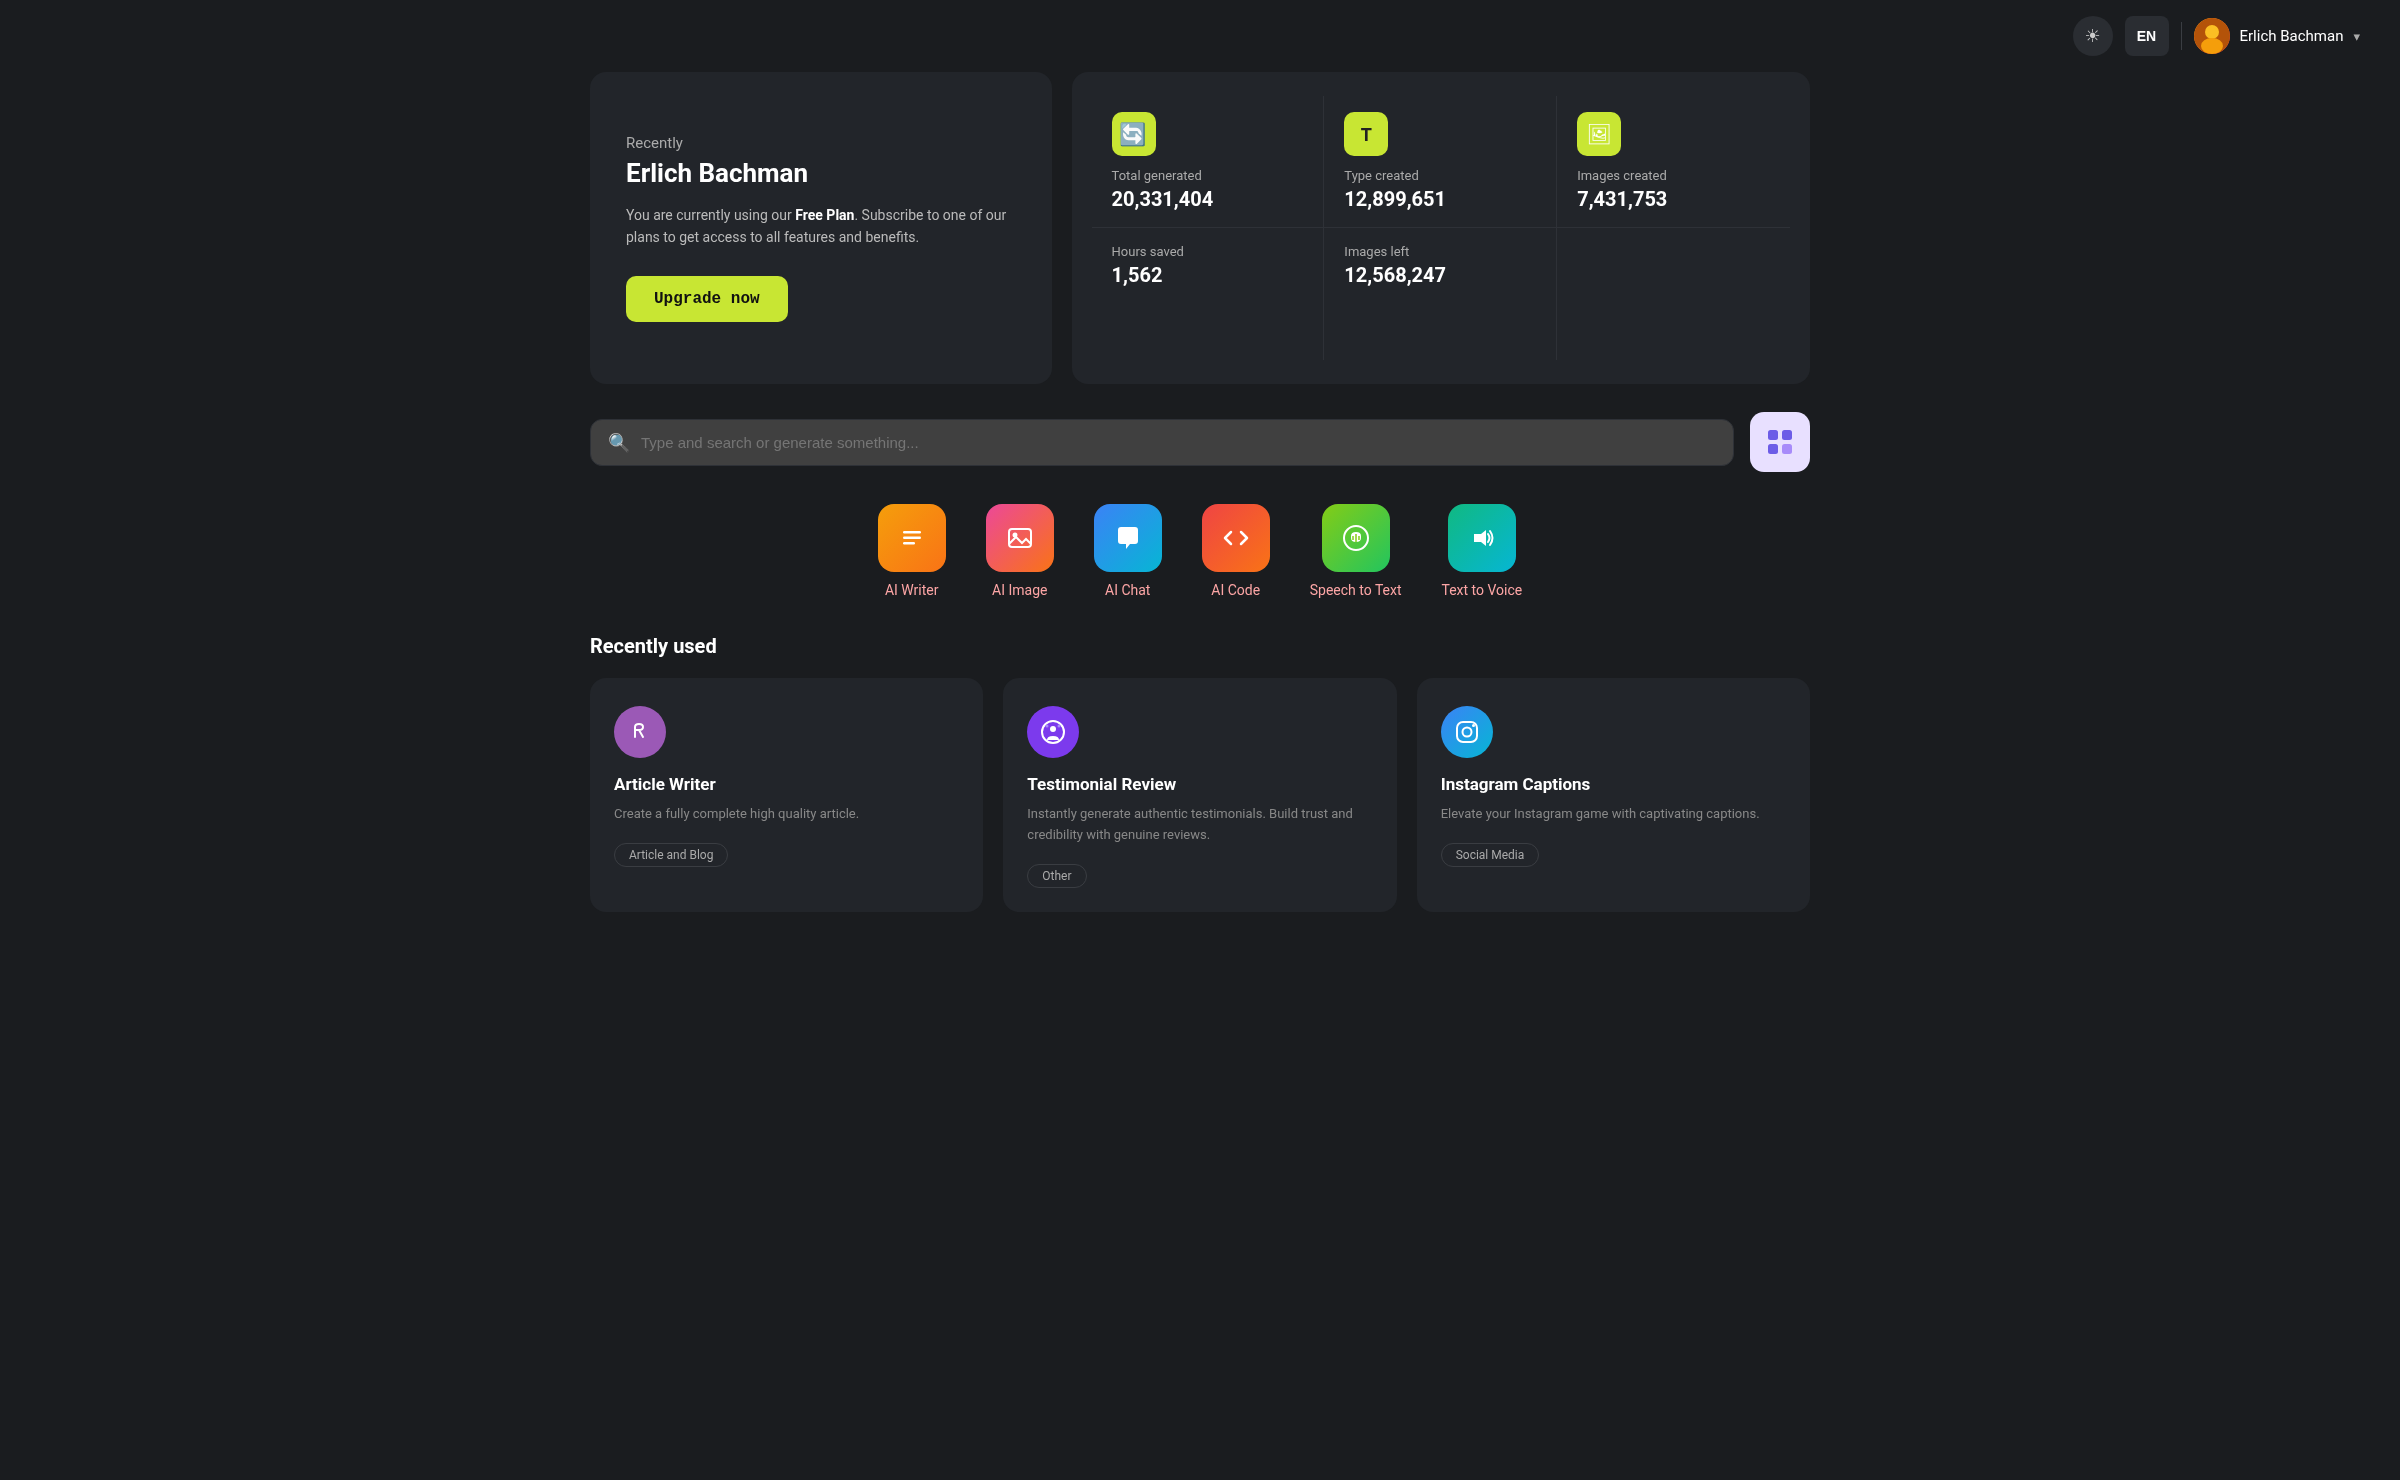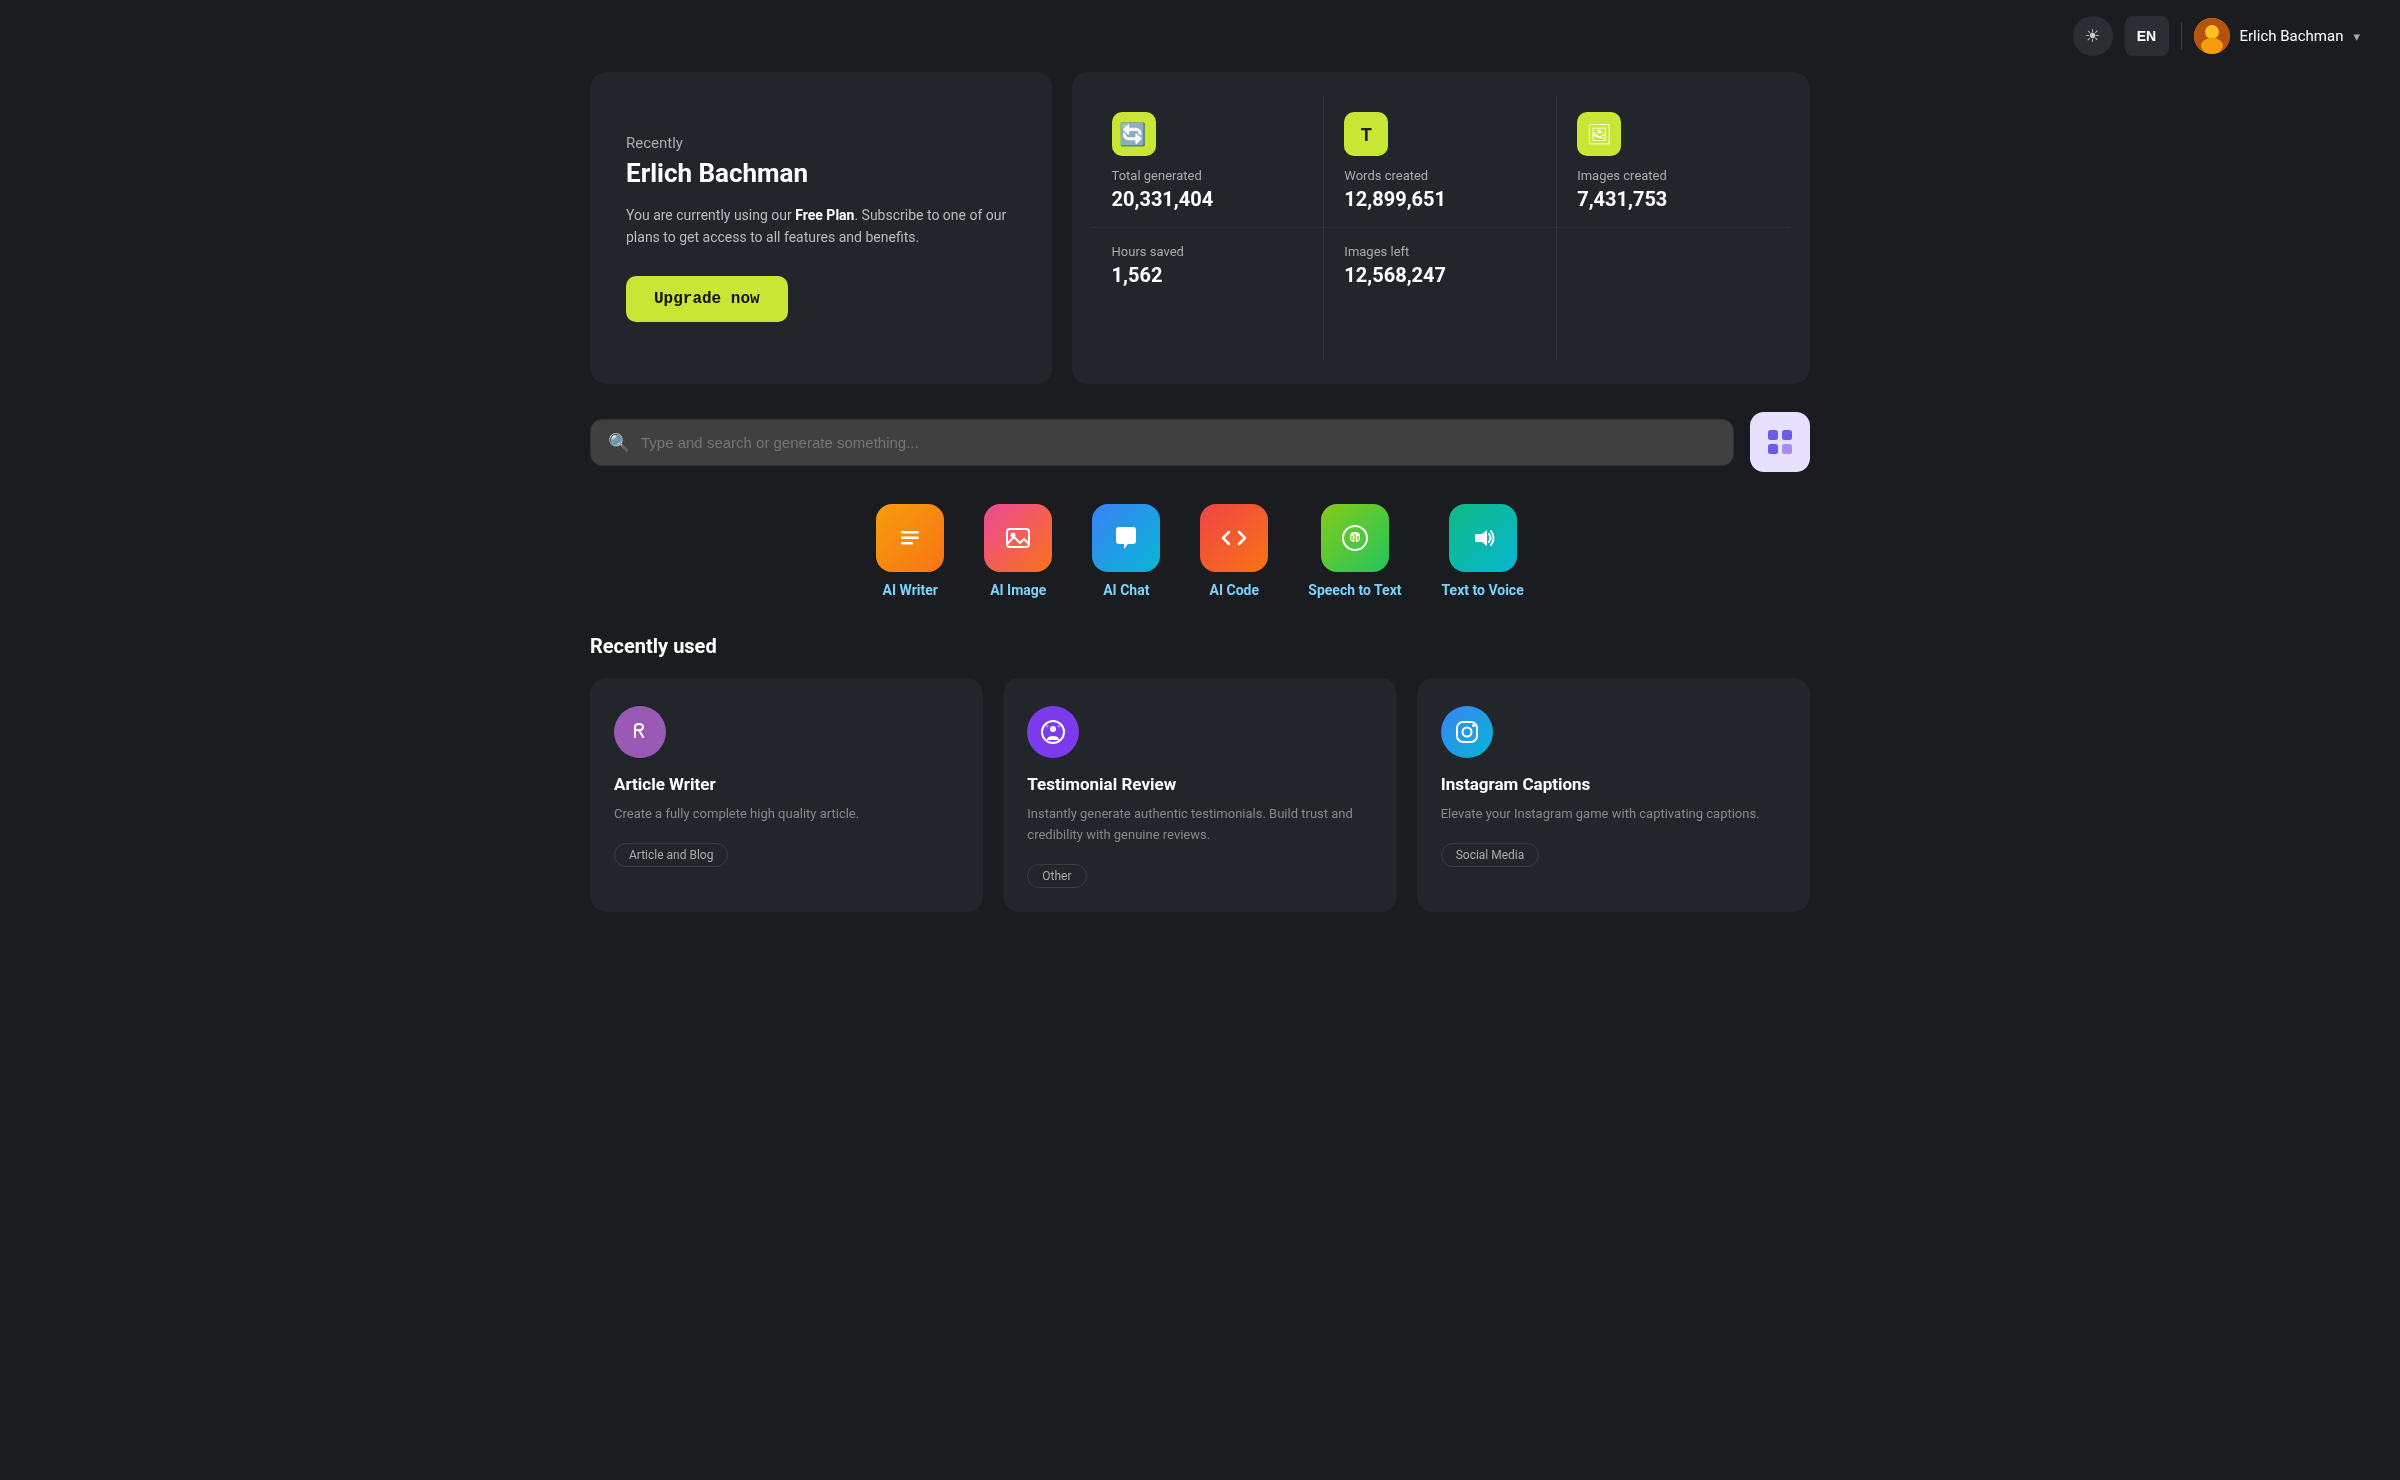--- a/index.html
+++ b/index.html
@@ -200,23 +200,22 @@
     }
     .feature-icon {
       width: 68px; height: 68px;
       border-radius: 16px;
       display: flex; align-items: center; justify-content: center;
       font-size: 28px;
       color: #fff;
     }
     .feature-label {
       font-size: 14px;
-      color: #7dd3fc;
+      color: #fca5a5;
       text-align: center;
-      font-weight: bold;
     }
     .icon-ai-writer { background: linear-gradient(135deg, #f59e0b, #f97316); }
     .icon-ai-image { background: linear-gradient(135deg, #ec4899, #f97316); }
     .icon-ai-chat { background: linear-gradient(135deg, #3b82f6, #06b6d4); }
     .icon-ai-code { background: linear-gradient(135deg, #ef4444, #f97316); }
     .icon-speech { background: linear-gradient(135deg, #84cc16, #22c55e); }
     .icon-voice { background: linear-gradient(135deg, #10b981, #06b6d4); }
 
     
     .section-title {
@@ -302,21 +301,21 @@
 
     <div class="stats-card">
 
       <div class="stat-item">
         <div class="stat-icon-wrap" style="background:#c8e633; font-size:22px;">🔄</div>
         <div class="stat-label">Total generated</div>
         <div class="stat-value">20,331,404</div>
       </div>
       <div class="stat-item">
         <div class="stat-icon-wrap" style="background:#c8e633; font-size:18px; font-weight:700; color:#222;">T</div>
-        <div class="stat-label">Words created</div>
+        <div class="stat-label">Type created</div>
         <div class="stat-value">12,899,651</div>
       </div>
       <div class="stat-item">
         <div class="stat-icon-wrap" style="background:#c8e633; font-size:20px;">🖼</div>
         <div class="stat-label">Images created</div>
         <div class="stat-value">7,431,753</div>
       </div>
 
       <div class="stat-item">
         <div class="stat-label">Hours saved</div>

